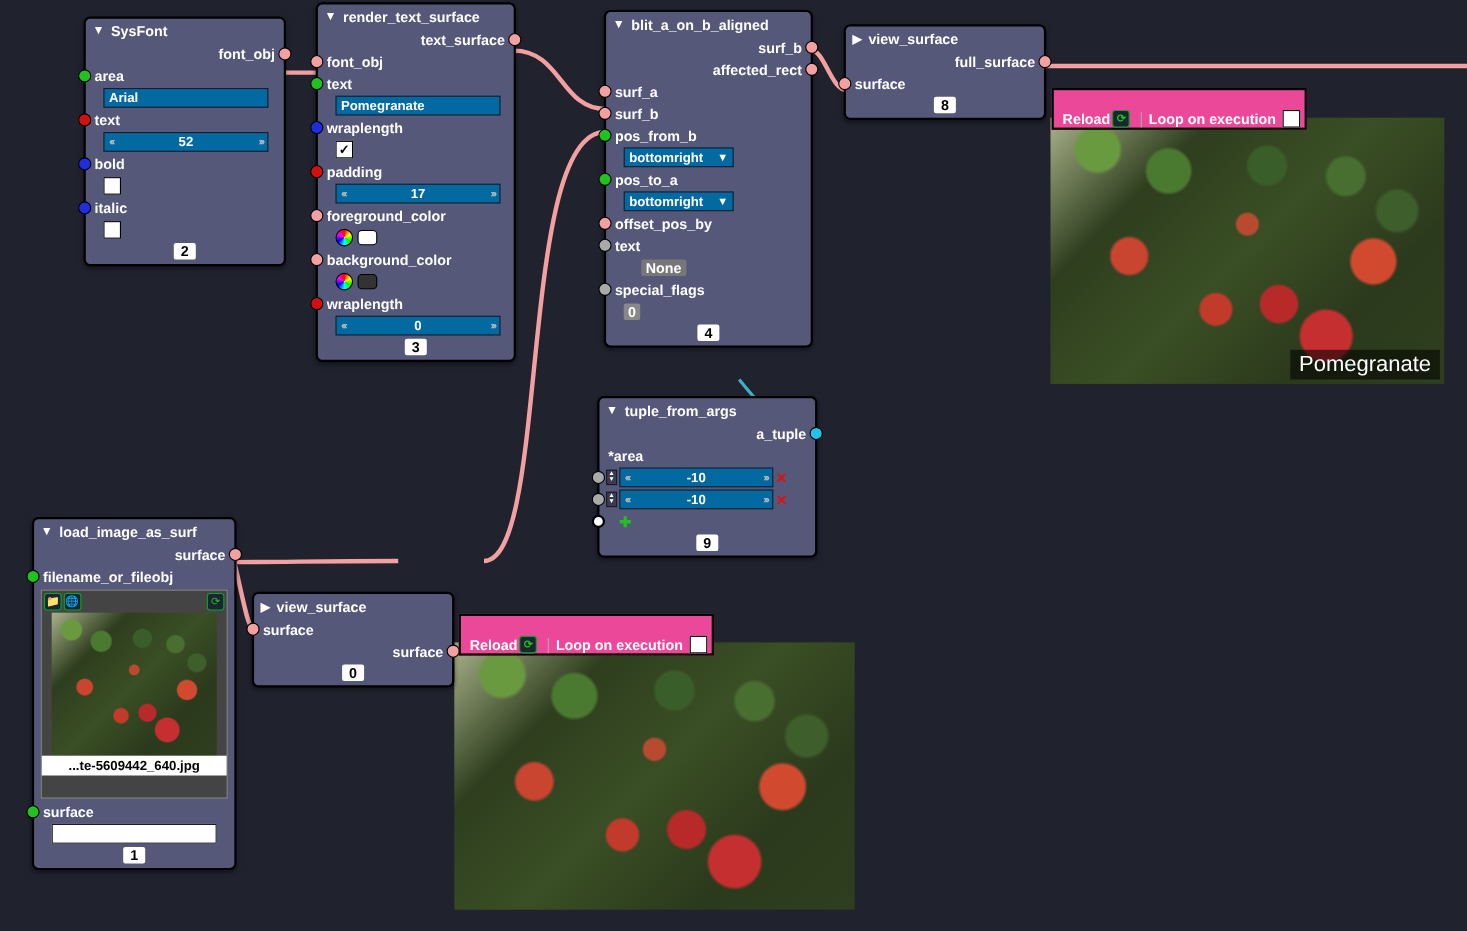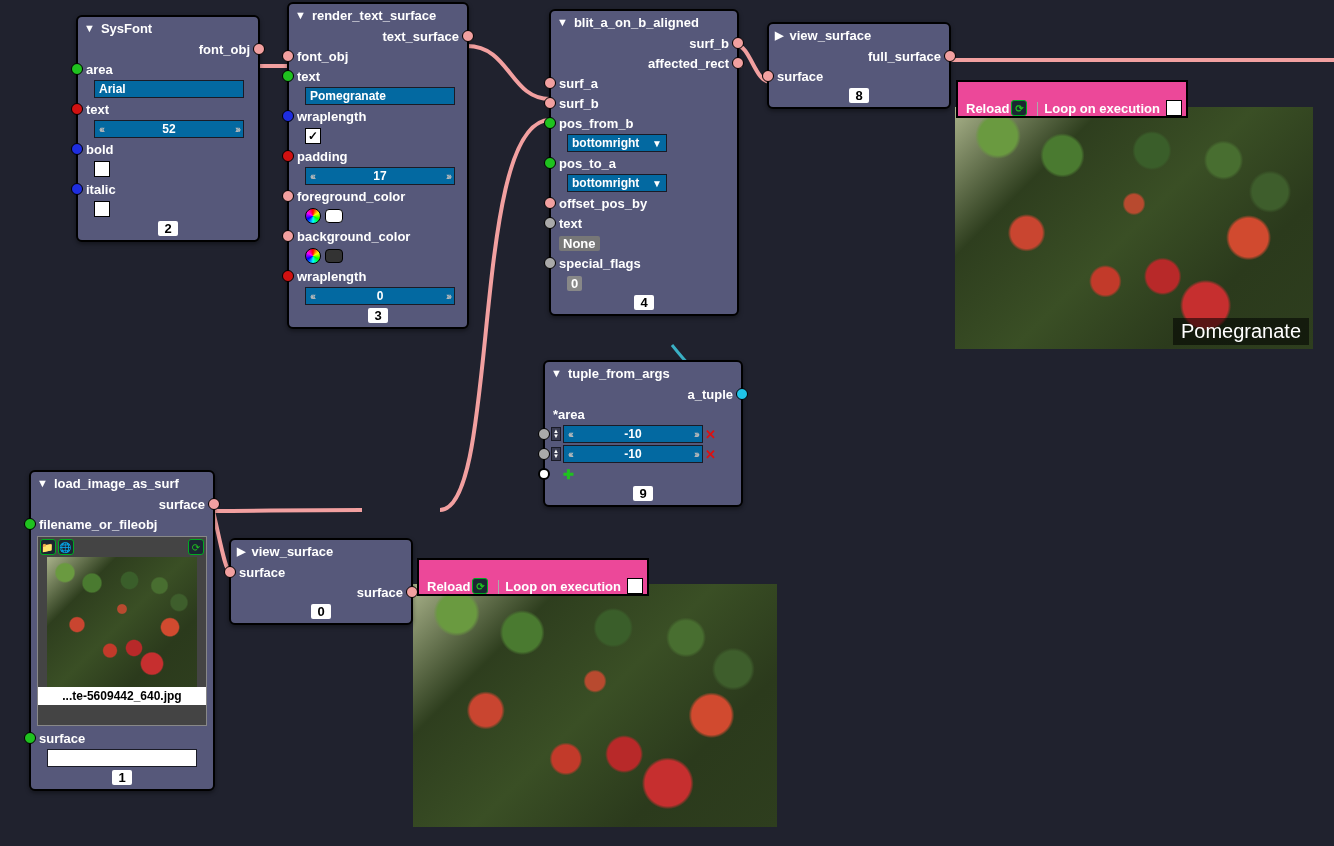--- a/index.html
+++ b/index.html
@@ -381,21 +381,21 @@
       </div>
     </div>
   <div class="row">
       <span class="port left p-pink"></span>
       <span class="lbl">offset_pos_by</span>
     </div>
   <div class="row">
       <span class="port left p-grey"></span>
       <span class="lbl">text</span>
     </div>
-  <div class="row" style="padding-left:8px;">
+  <div class="row" style="padding-left:32px;">
       <span class="none-pill">None</span>
     </div>
   <div class="row">
       <span class="port left p-grey"></span>
       <span class="lbl">special_flags</span>
     </div>
   <div class="row" style="padding-left:16px;">
       <span class="none-pill" style="background:#888;">0</span>
     </div>
   <div class="node-id"><span>4</span></div>

